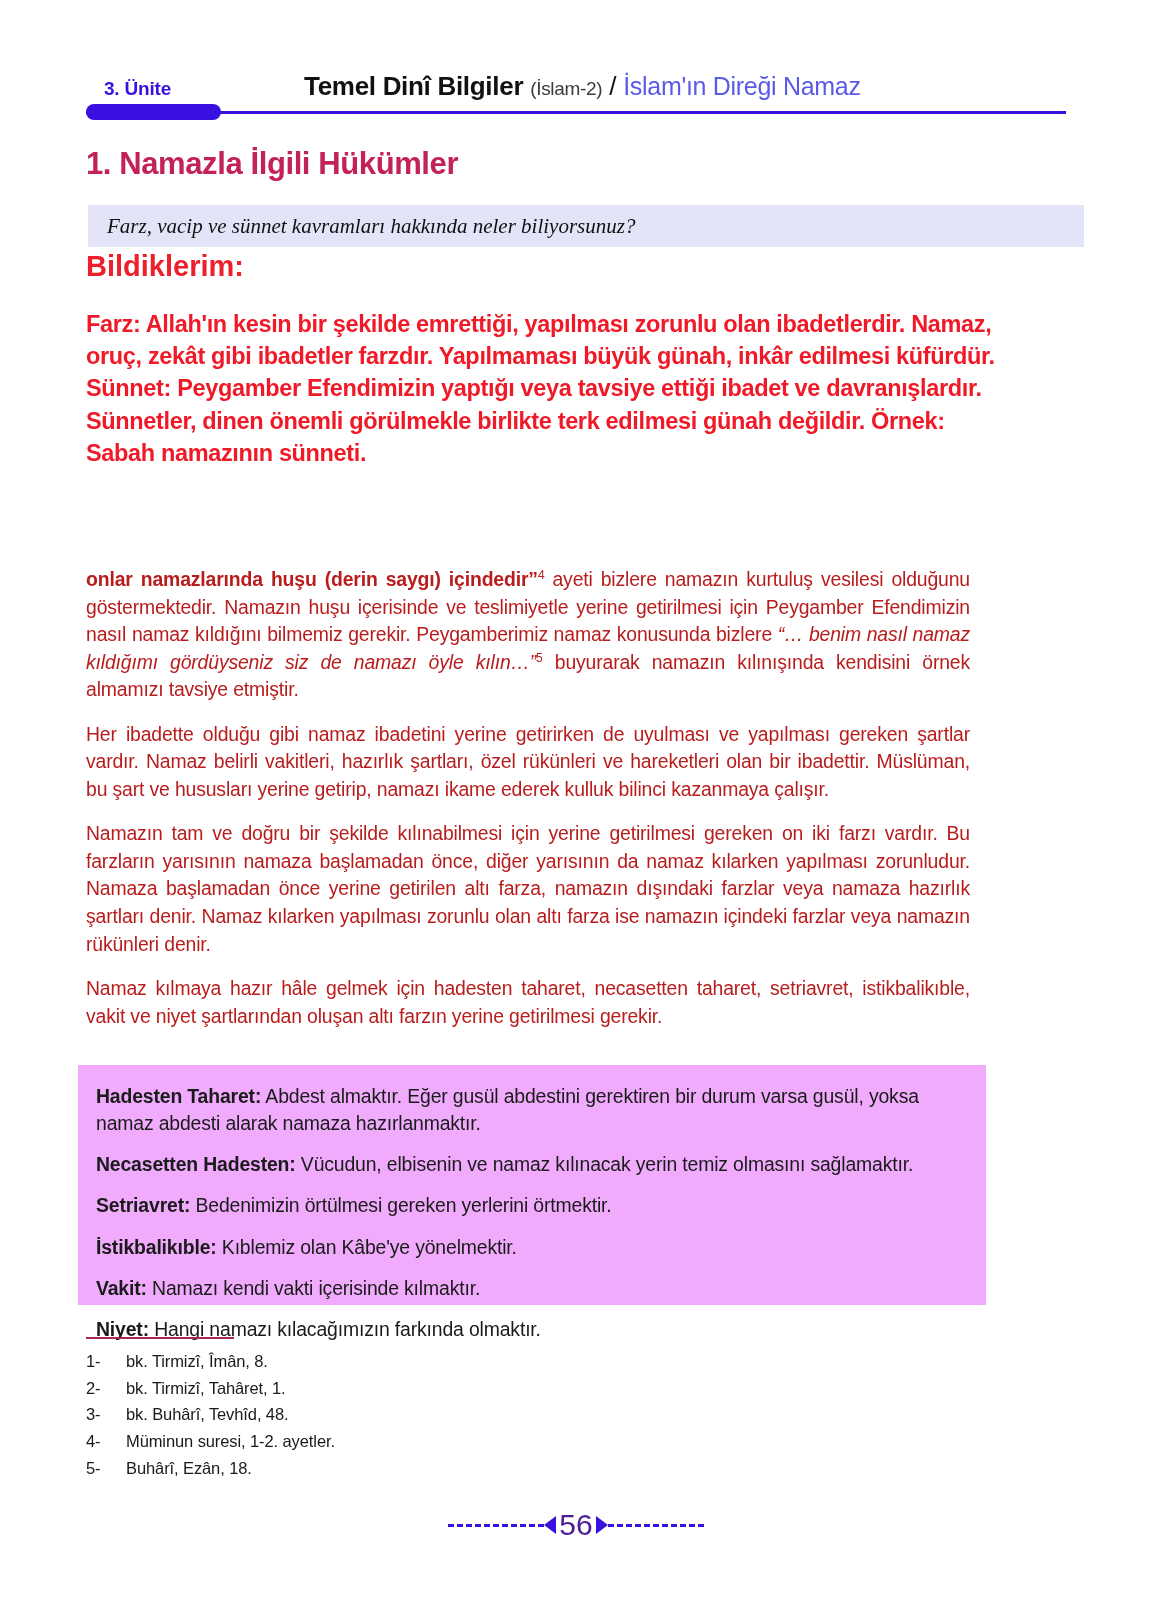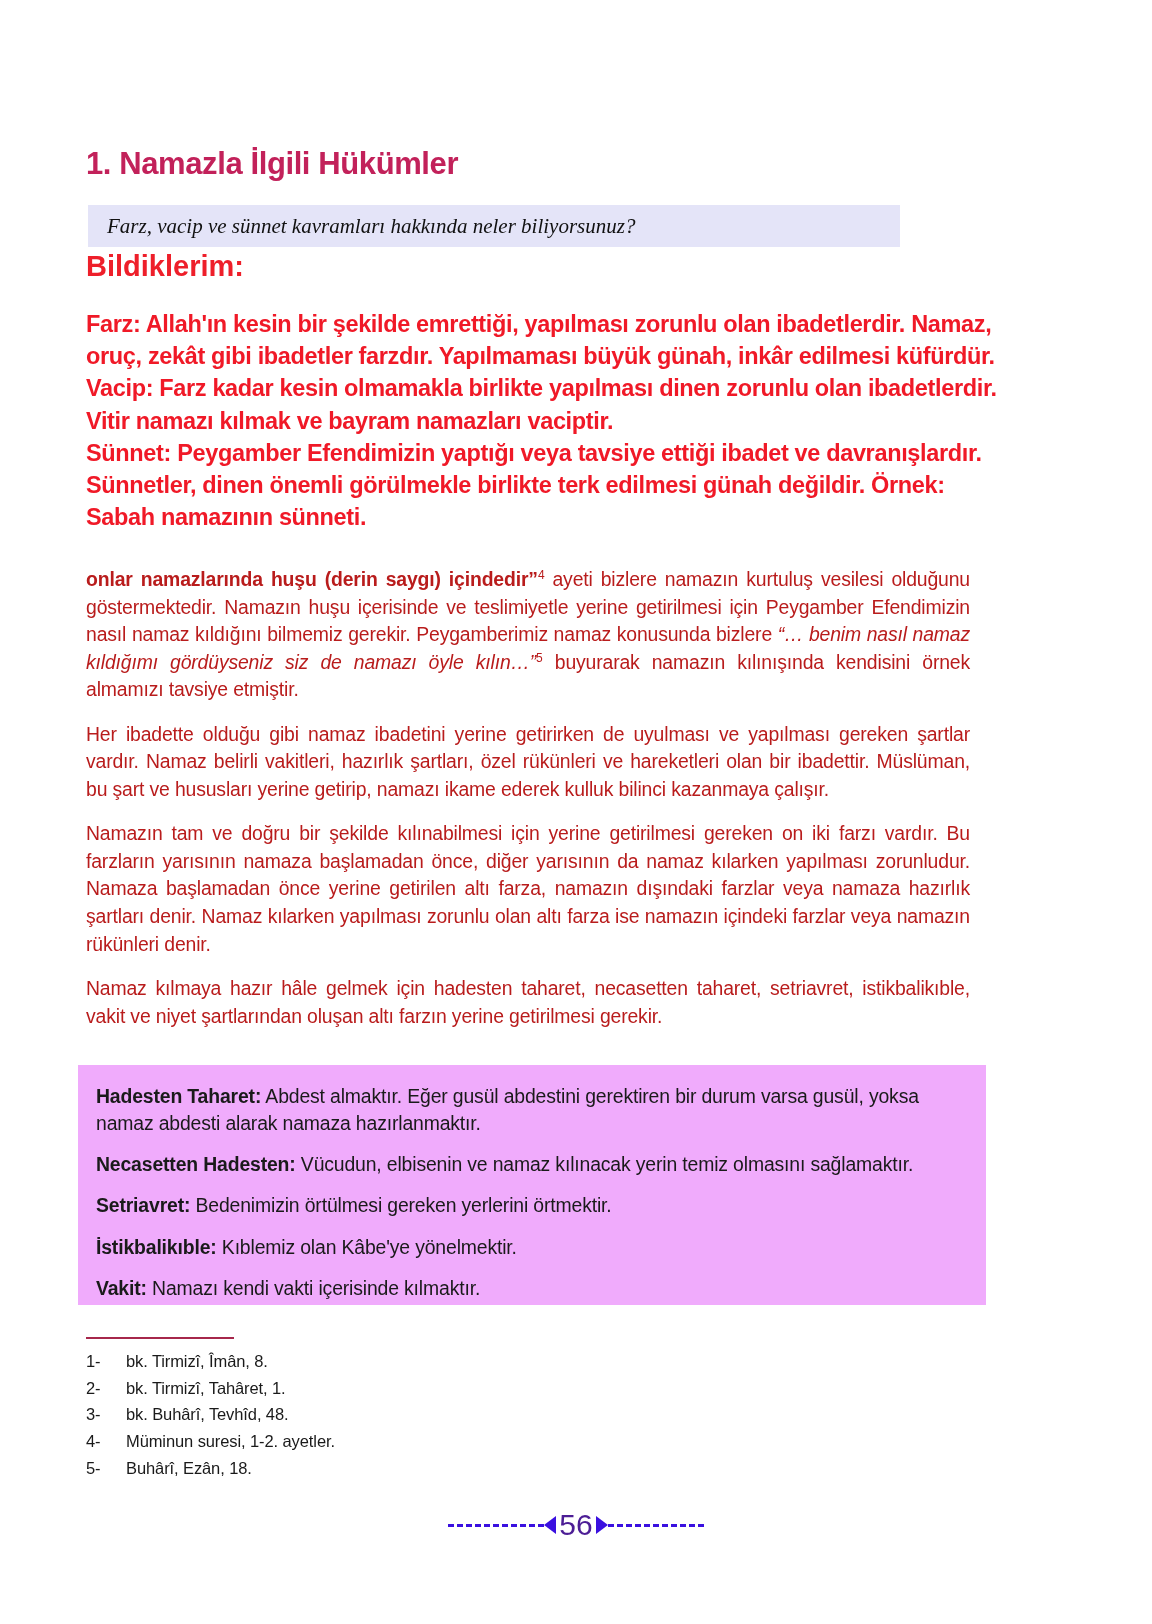--- a/index.html
+++ b/index.html
@@ -93,21 +93,21 @@
     color: #c2215a;
     letter-spacing: -0.4px;
     white-space: nowrap;
   }
 
   
   .question-box {
     position: absolute;
     left: 88px;
     top: 205px;
-    width: 812px;
+    width: 996px;
     height: 42px;
     background: #e4e4f8;
   }
   .question-box span {
     position: absolute;
     left: 19px;
     top: 9px;
     font-family: "Liberation Serif", serif;
     font-style: italic;
     font-size: 21px;
@@ -248,48 +248,59 @@
     color: #4c1d95;
     padding: 0 2px;
     line-height: 1;
   }
 </style>
 </head>
 <body>
 
 <div class="page">
 
+  <div class="header">
+    <div class="unit-label">3. Ünite</div>
+    <div class="header-title">
+      <span>Temel Dinî Bilgiler</span>
+      <span class="sub">(İslam-2)</span>
+      <span class="sep">/</span>
+      <span class="chapter">İslam'ın Direği Namaz</span>
+    </div>
+    <div class="header-rule"></div>
+    <div class="header-pill"></div>
+  </div>
 
   <div class="section-heading">1. Namazla İlgili Hükümler</div>
 
   <div class="question-box">
     <span>Farz, vacip ve sünnet kavramları hakkında neler biliyorsunuz?</span>
   </div>
 
   <div class="answer-label">Bildiklerim:</div>
 
   <div class="answer-block">
     <p>Farz: Allah'ın kesin bir şekilde emrettiği, yapılması zorunlu olan ibadetlerdir. Namaz, oruç, zekât gibi ibadetler farzdır. Yapılmaması büyük günah, inkâr edilmesi küfürdür.</p>
-    <p>Vacip: Farz kadar kesin olmamakla birlikte yapılması dinen zorunlu olan ibadetlerdir. Vitir namazı kılmak ve bayram namazları vaciptir.</p>
     <p>Sünnet: Peygamber Efendimizin yaptığı veya tavsiye ettiği ibadet ve davranışlardır. Sünnetler, dinen önemli görülmekle birlikte terk edilmesi günah değildir. Örnek: Sabah namazının sünneti.</p>
   </div>
 
   <div class="body-area">
     <p><b>onlar namazlarında huşu (derin saygı) içindedir”</b><sup>4</sup><span> ayeti bizlere namazın kurtuluş vesilesi olduğunu göstermektedir. Namazın huşu içerisinde ve teslimiyetle yerine getirilmesi için Peygamber Efendimizin nasıl namaz kıldığını bilmemiz gerekir. Peygamberimiz namaz konusunda bizlere </span><i>“… benim nasıl namaz kıldığımı gördüyseniz siz de namazı öyle kılın…”</i><sup>5</sup><span>  buyurarak namazın kılınışında kendisini örnek almamızı tavsiye etmiştir.</span></p>
     <p>Her ibadette olduğu gibi namaz ibadetini yerine getirirken de uyulması ve yapılması gereken şartlar vardır. Namaz belirli vakitleri, hazırlık şartları, özel rükünleri ve hareketleri olan bir ibadettir. Müslüman, bu şart ve hususları yerine getirip, namazı ikame ederek kulluk bilinci kazanmaya çalışır.</p>
     <p>Namazın tam ve doğru bir şekilde kılınabilmesi için yerine getirilmesi gereken on iki farzı vardır. Bu farzların yarısının namaza başlamadan önce, diğer yarısının da namaz kılarken yapılması zorunludur. Namaza başlamadan önce yerine getirilen altı farza, namazın dışındaki farzlar veya namaza hazırlık şartları denir. Namaz kılarken yapılması zorunlu olan altı farza ise namazın içindeki farzlar veya namazın rükünleri denir.</p>
     <p>Namaz kılmaya hazır hâle gelmek için hadesten taharet, necasetten taharet, setriavret, istikbalikıble, vakit ve niyet şartlarından oluşan altı farzın yerine getirilmesi gerekir.</p>
   </div>
 
   <div class="def-box">
     <p><b>Hadesten Taharet:</b><span> Abdest almaktır. Eğer gusül abdestini gerektiren bir durum varsa gusül, yoksa namaz abdesti alarak namaza hazırlanmaktır.</span></p>
     <p><b>Necasetten Hadesten:</b><span> Vücudun, elbisenin ve namaz kılınacak yerin temiz olmasını sağlamaktır.</span></p>
     <p><b>Setriavret:</b><span> Bedenimizin örtülmesi gereken yerlerini örtmektir.</span></p>
     <p><b>İstikbalikıble:</b><span> Kıblemiz olan Kâbe'ye yönelmektir.</span></p>
     <p><b>Vakit:</b><span> Namazı kendi vakti içerisinde kılmaktır.</span></p>
+    <p><b>Niyet:</b><span> Hangi namazı kılacağımızın farkında olmaktır.</span></p>
   </div>
 
   <div class="footnote-rule"></div>
   <div class="footnotes">
     <div class="footnote-row">
       <span class="footnote-num">1-</span>
       <span>bk. Tirmizî, Îmân, 8.</span>
     </div>
     <div class="footnote-row">
       <span class="footnote-num">2-</span>

